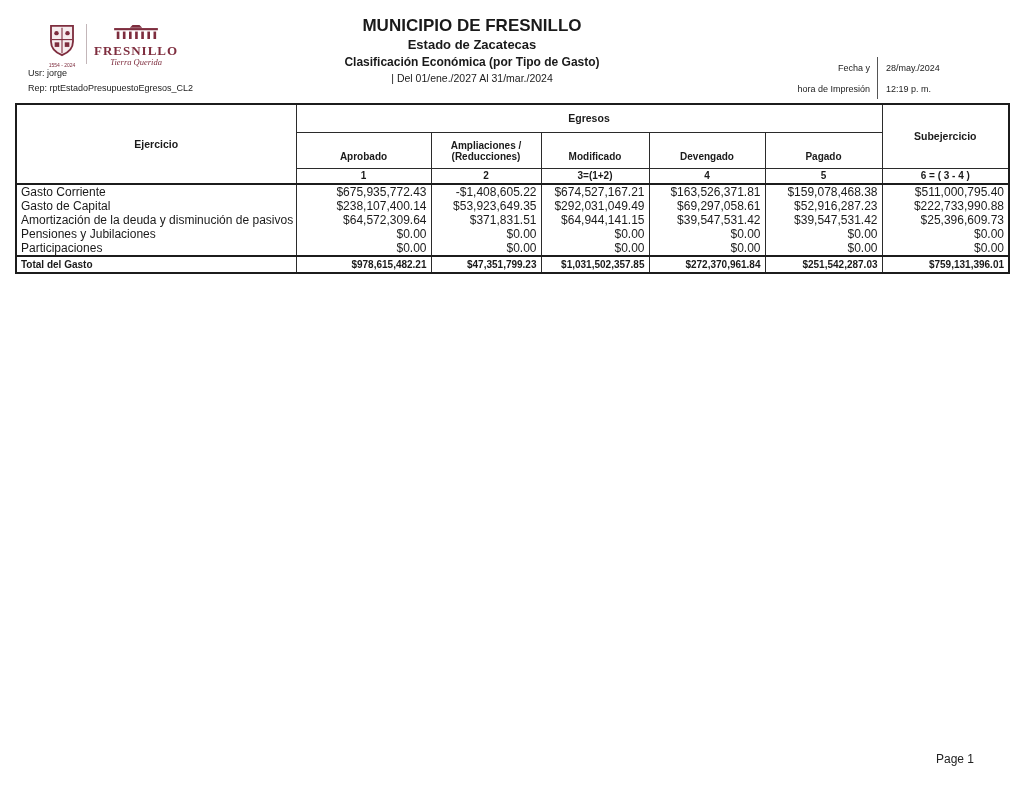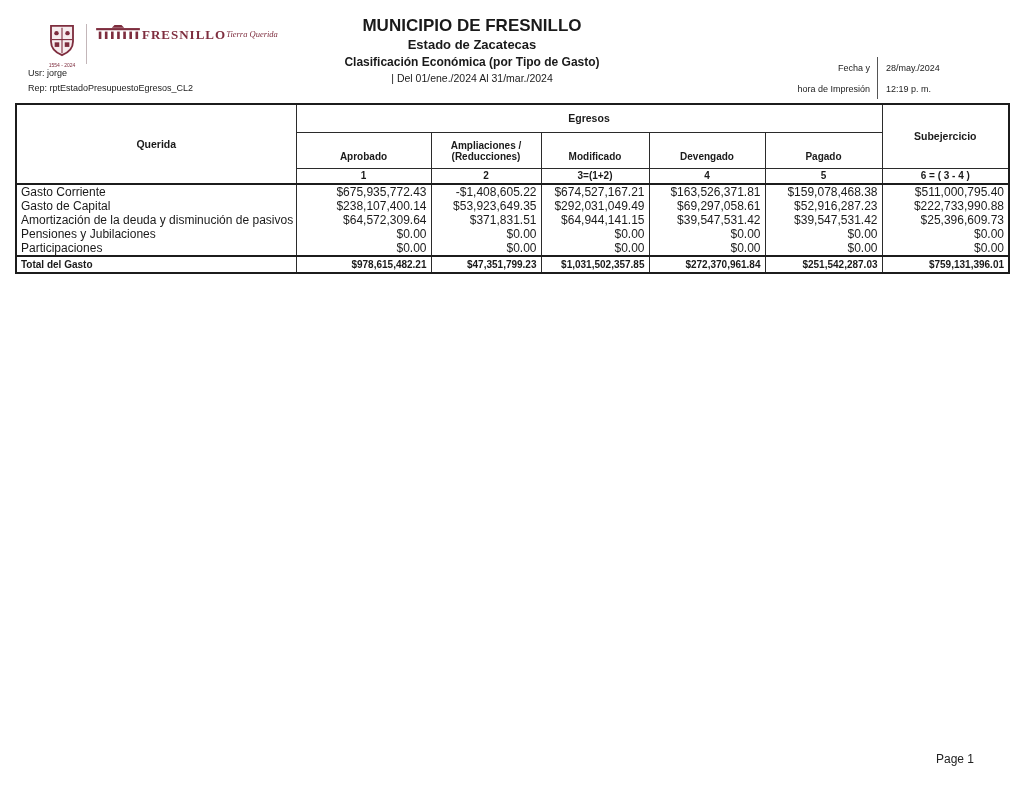--- a/index.html
+++ b/index.html
@@ -7,21 +7,21 @@
   .page {
     position:relative; width:1024px; height:791px; background:#ffffff;
     font-family:"Liberation Sans", sans-serif; color:#1a1a1a; overflow:hidden;
     margin:0 auto;
   }
   
   .logo-wrap { position:absolute; left:45px; top:24px; display:flex; align-items:flex-start; gap:7px; }
   .crest-col { display:flex; flex-direction:column; align-items:center; width:34px; }
   .crest-caption { font-size:5px; color:#7e2d3e; margin-top:1px; white-space:nowrap; }
   .logo-divider { width:1px; height:40px; background:#c3b6b9; }
-  .brand-col { display:flex; flex-direction:row; align-items:center; padding-top:1px; }
+  .brand-col { display:flex; flex-direction:column; align-items:center; padding-top:1px; }
   .brand-name { font-family:"Liberation Serif", serif; font-weight:bold; font-size:13px;
                 letter-spacing:1px; color:#7e2d3e; line-height:13px; margin-top:1px; }
   .brand-tagline { font-family:"Liberation Serif", serif; font-style:italic; font-size:8.5px;
                    color:#7e2d3e; line-height:9px; margin-top:1px; }
   
   .usr-block { position:absolute; left:28px; top:66px; font-size:9px; line-height:15px; color:#222; }
   .title-block { position:absolute; left:0; top:16px; width:944px; text-align:center; }
   .title-1 { font-size:17px; font-weight:bold; line-height:20px; }
   .title-2 { font-size:13px; font-weight:bold; line-height:15px; margin-top:1px; }
   .title-3 { font-size:13px; font-weight:bold; line-height:15px; margin-top:3px; }
@@ -99,21 +99,21 @@
 
   <div class="usr-block">
     <div>Usr: jorge</div>
     <div>Rep: rptEstadoPresupuestoEgresos_CL2</div>
   </div>
 
   <div class="title-block">
     <div class="title-1">MUNICIPIO DE FRESNILLO</div>
     <div class="title-2">Estado de Zacatecas</div>
     <div class="title-4">Clasificación Económica (por Tipo de Gasto)</div>
-    <div class="title-period">| Del 01/ene./2024 Al 31/mar./2024</div>
+    <div class="title-period">| Del 01/ene./2027 Al 31/mar./2024</div>
   </div>
 
   <div class="print-block">
     <div class="print-label">Fecha y</div>
     <div class="print-value">28/may./2024</div>
     <div class="print-label">hora de Impresión</div>
     <div class="print-value">12:19 p. m.</div>
   </div>
 
   <table class="report">
@@ -121,21 +121,21 @@
       <col style="width:280px">
         <col style="width:135px">
         <col style="width:110px">
       <col style="width:108px">
         <col style="width:116px">
         <col style="width:117px">
       <col style="width:127px">
     </colgroup>
     <tbody>
       <tr>
-        <th class="hd hd-concepto" rowspan="3">Querida</th>
+        <th class="hd hd-concepto" rowspan="3">Ejercicio</th>
         <th class="hd hd-egresos" colspan="5">Egresos</th>
         <th class="hd" rowspan="2">Subejercicio</th>
       </tr>
       <tr>
         <th class="hd hd-col">Aprobado</th>
         <th class="hd hd-col">Ampliaciones / (Reducciones)</th>
         <th class="hd hd-col">Modificado</th>
         <th class="hd hd-col">Devengado</th>
         <th class="hd hd-col">Pagado</th>
       </tr>

